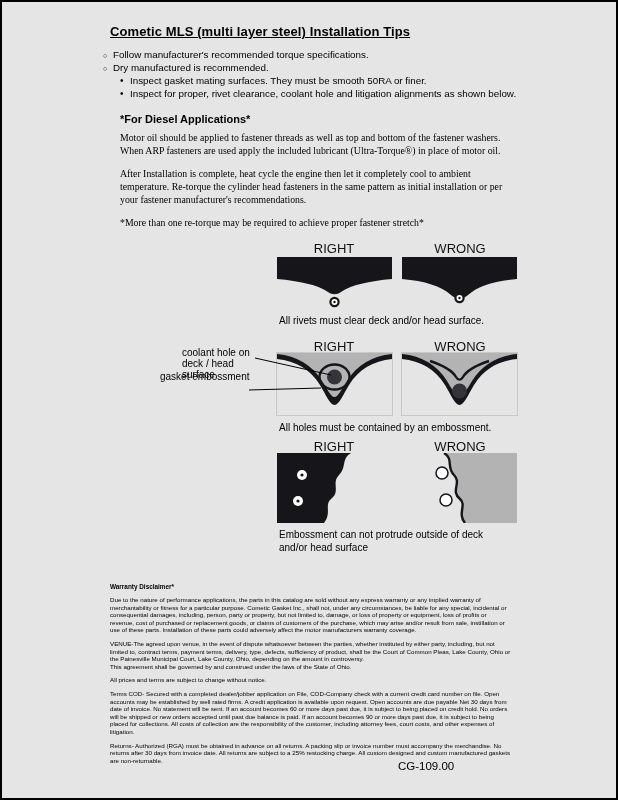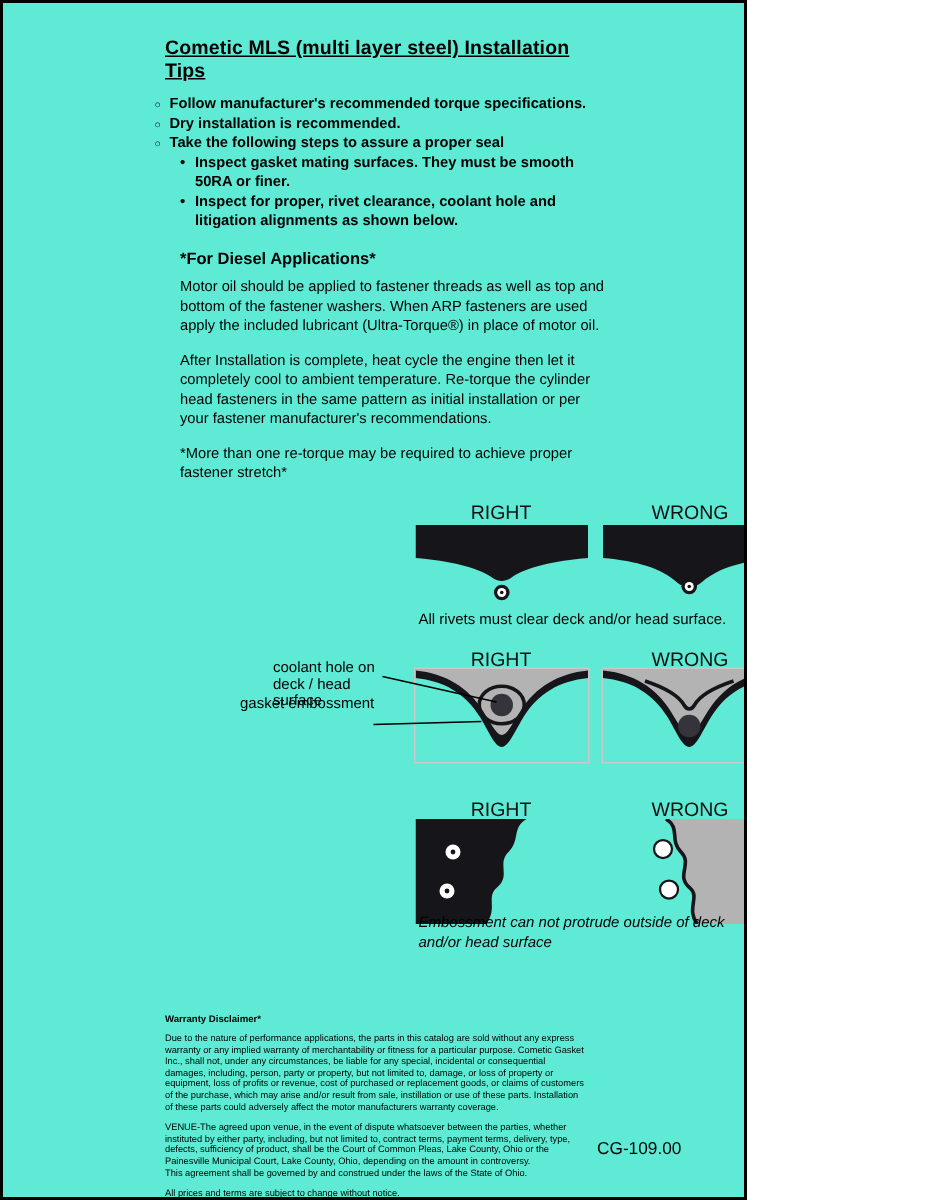--- a/index.html
+++ b/index.html
@@ -1,34 +1,34 @@
 <!DOCTYPE html>
 <html><head>
 <meta charset="utf-8">
 <style>
   * { margin:0; padding:0; box-sizing:border-box; }
   html,body { background:#ffffff; }
   body { font-family:"Liberation Sans", sans-serif; color:#000; }
   .page {
-    width:498px; height:800px; background:#5eead4;
+    width:618px; height:800px; background:#e5e5e5;
     border:2px solid #000; position:relative; overflow:hidden;
     --ink:#15151a; --gray:#b3b3b3;
   }
   .content { padding:22px 88px 0 100px; }
   .title {
     font-size:13px; font-weight:bold; text-decoration:underline;
     margin:0 0 9px 8px; letter-spacing:.1px;
   }
-  .tips { list-style:none; font-size:9.8px; line-height:13px; margin-left:1px;font-weight:bold; }
+  .tips { list-style:none; font-size:9.8px; line-height:13px; margin-left:1px; }
   .tips li { position:relative; padding-left:10px; }
   .tips li.tip::before { content:"○"; position:absolute; left:0; top:1px; font-size:7px; }
   .tips li.sub { margin-left:17px; }
   .tips li.sub::before { content:"•"; position:absolute; left:0; top:0; font-size:10px; }
   .diesel-heading { font-size:11px; font-weight:bold; margin:13px 0 6px 18px; }
-  .para { font-size:9.8px; line-height:13px; margin:0 0 10px 18px; max-width:402px; }
+  .para { font-size:9.8px; line-height:13px; margin:0 0 10px 18px; max-width:402px;font-family:Liberation Serif, serif; }
   .note { margin-top:0; }
   .diagrams { position:relative; height:330px; margin-top:6px;margin-left:40px; }
   .dg-label { position:absolute; transform:translateX(-50%); font-size:13px; color:#111; }
   .panel { position:absolute; width:115px; }
   .panel svg { display:block; width:100%; height:100%; }
   .panel.bordered { outline:1px solid #c8c8c8; }
   .caption { position:absolute; font-size:10px; line-height:12.5px; color:#000; }
   .pointer-label { position:absolute; font-size:10px; line-height:11px; color:#000; }
   .connectors { position:absolute; left:0; top:0; pointer-events:none; }
   .disclaimer { padding:14px 104px 0 108px; }
@@ -40,22 +40,21 @@
 </head>
 <body>
 
 <div class="page">
 
   <div class="content">
     <h1 class="title">Cometic MLS (multi layer steel) Installation Tips</h1>
 
     <ul class="tips">
       <li class="tip">Follow manufacturer's recommended torque specifications.</li>
-      <li class="tip">Dry installation is recommended.</li>
-      <li class="tip">Take the following steps to assure a proper seal</li>
+      <li class="tip">Dry manufactured is recommended.</li>
       <li class="sub">Inspect gasket mating surfaces.  They must be smooth 50RA or finer.</li>
       <li class="sub">Inspect for proper, rivet clearance, coolant hole and litigation alignments as shown below.</li>
     </ul>
 
     <h2 class="diesel-heading">*For Diesel Applications*</h2>
     <p class="para">Motor oil should be applied to fastener threads as well as top and bottom of the fastener washers. When ARP fasteners are used apply the included lubricant (Ultra-Torque®) in place of motor oil.</p>
     <p class="para">After Installation is complete, heat cycle the engine then let it completely cool to ambient temperature. Re-torque the cylinder head fasteners in the same pattern as initial installation or per your fastener manufacturer's recommendations.</p>
     <p class="para note">*More than one re-torque may be required to achieve proper fastener stretch*</p>
   </div>
 
@@ -97,20 +96,21 @@
       </svg>
     </div>
     <div class="panel bordered" style="left:360px;top:114px;height:62px;">
       <svg viewBox="0 0 115 62">
         <path d="M0 0 H115 V6 C96 8 82 16 72 32 C66 42 62 52 57.5 52 C53 52 49 42 43 32 C33 16 19 8 0 6 Z" fill="#15151a"></path>
         <path d="M0 0 H115 V1 C95 3 80 12 70 28 C65 36 61 44 57.5 44 C54 44 50 36 45 28 C35 12 20 3 0 1 Z" fill="#b3b3b3"></path>
         <path d="M28 8 C40 12 50 17 54 24 C56 27.5 59 27.5 61 24 C65 17 75 12 87 8" fill="none" stroke="#15151a" stroke-width="2.4"></path>
         <circle cx="57.5" cy="38" r="7.5" fill="#34343a"></circle>
       </svg>
     </div>
+    <div class="caption" style="left:237px;top:183px;">All holes must be contained by an embossment.</div>
 
     <div class="dg-label" style="left:292px;top:200px;">RIGHT</div>
     <div class="dg-label" style="left:418px;top:200px;">WRONG</div>
 
     <div class="panel" style="left:235px;top:214px;height:70px;">
       <svg viewBox="0 0 115 70">
         <path d="M0 0 H74 C64 6 70 14 62 22 C54 30 64 38 54 46 C47 52 55 60 47 70 H0 Z" fill="#15151a"></path>
         <circle cx="25" cy="22" r="5" fill="#fff"></circle>
         <circle cx="25" cy="22" r="1.6" fill="#15151a"></circle>
         <circle cx="21" cy="48" r="5" fill="#fff"></circle>
@@ -118,21 +118,21 @@
       </svg>
     </div>
     <div class="panel" style="left:360px;top:214px;height:70px;">
       <svg viewBox="0 0 115 70">
         <path d="M115 0 H42 C52 6 44 14 52 22 C60 30 48 38 58 46 C65 52 55 60 63 70 H115 Z" fill="#b3b3b3"></path>
         <path d="M42 0 C52 6 44 14 52 22 C60 30 48 38 58 46 C65 52 55 60 63 70" fill="none" stroke="#15151a" stroke-width="2.4"></path>
         <circle cx="40" cy="20" r="6" fill="#fff" stroke="#15151a" stroke-width="1.5"></circle>
         <circle cx="44" cy="47" r="6" fill="#fff" stroke="#15151a" stroke-width="1.5"></circle>
       </svg>
     </div>
-    <div class="caption" style="left:237px;top:278px;width:235px;font-style:italic;">Embossment can not protrude outside of deck and/or head surface</div>
+    <div class="caption" style="left:237px;top:290px;width:235px;">Embossment can not protrude outside of deck and/or head surface</div>
 
     <svg class="connectors" width="618" height="330">
       <line x1="213" y1="119" x2="289" y2="136" stroke="#000" stroke-width="1"></line>
       <line x1="207" y1="151" x2="279" y2="149" stroke="#000" stroke-width="1"></line>
     </svg>
   </div>
 
   <div class="disclaimer">
     <h3>Warranty Disclaimer*</h3>
     <p>Due to the nature of performance applications, the parts in this catalog are sold without any express warranty or any implied warranty of merchantability or fitness for a particular purpose.  Cometic Gasket Inc., shall not, under any circumstances, be liable for any special, incidental or consequential damages, including, person, party or property, but not limited to, damage, or loss of property or equipment, loss of profits or revenue, cost of purchased or replacement goods, or claims of customers of the purchase, which may arise and/or result from sale, instillation or use of these parts.  Installation of these parts could adversely affect the motor manufacturers warranty coverage.</p>

